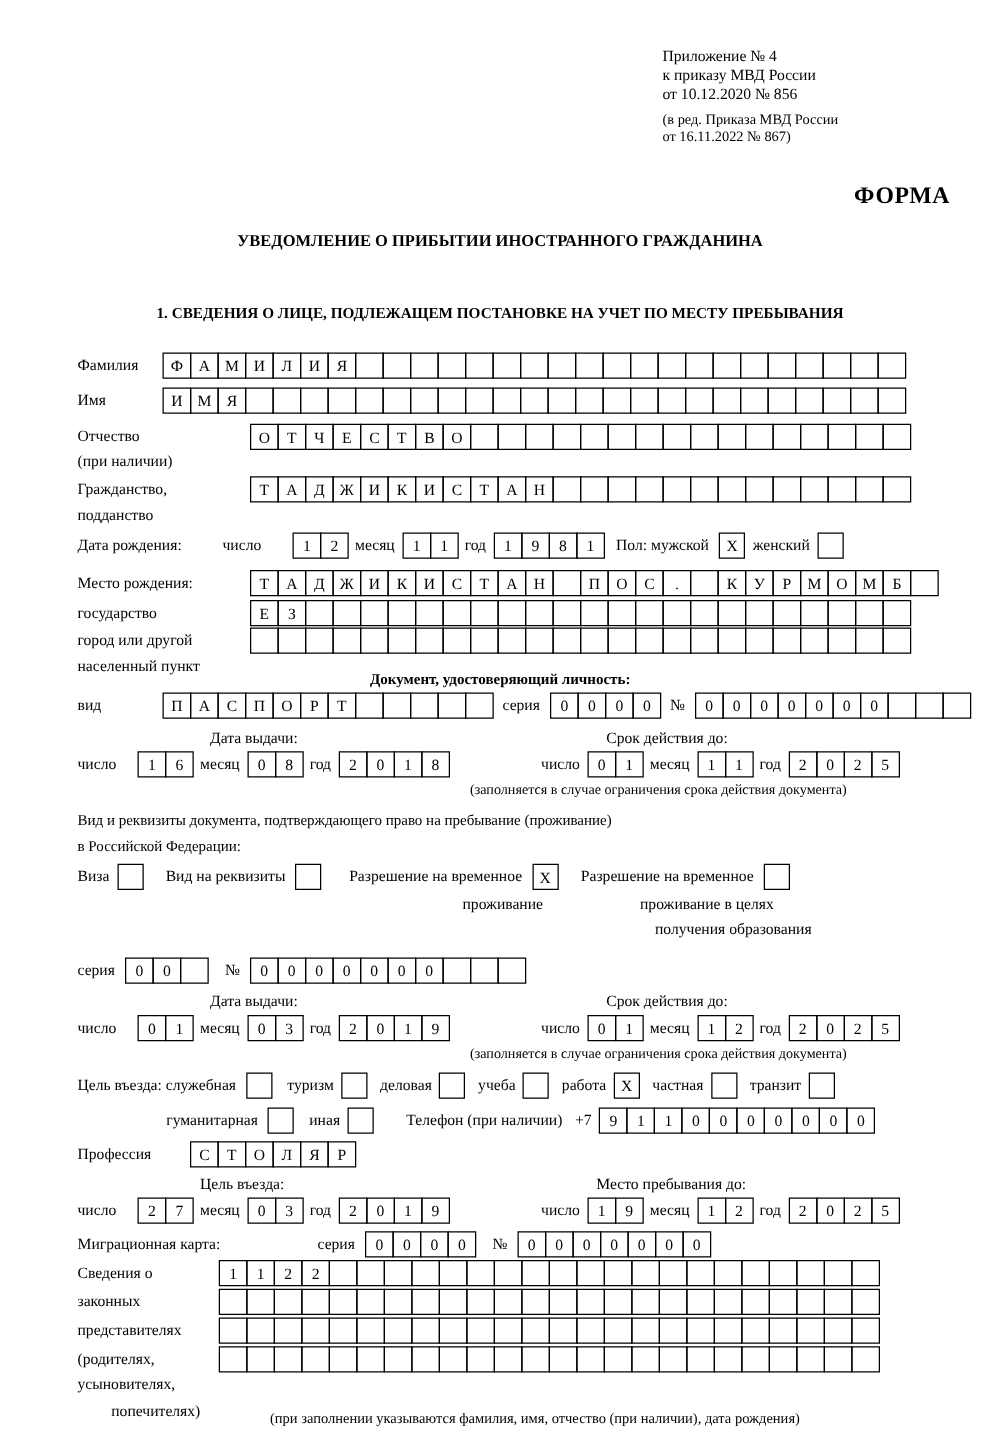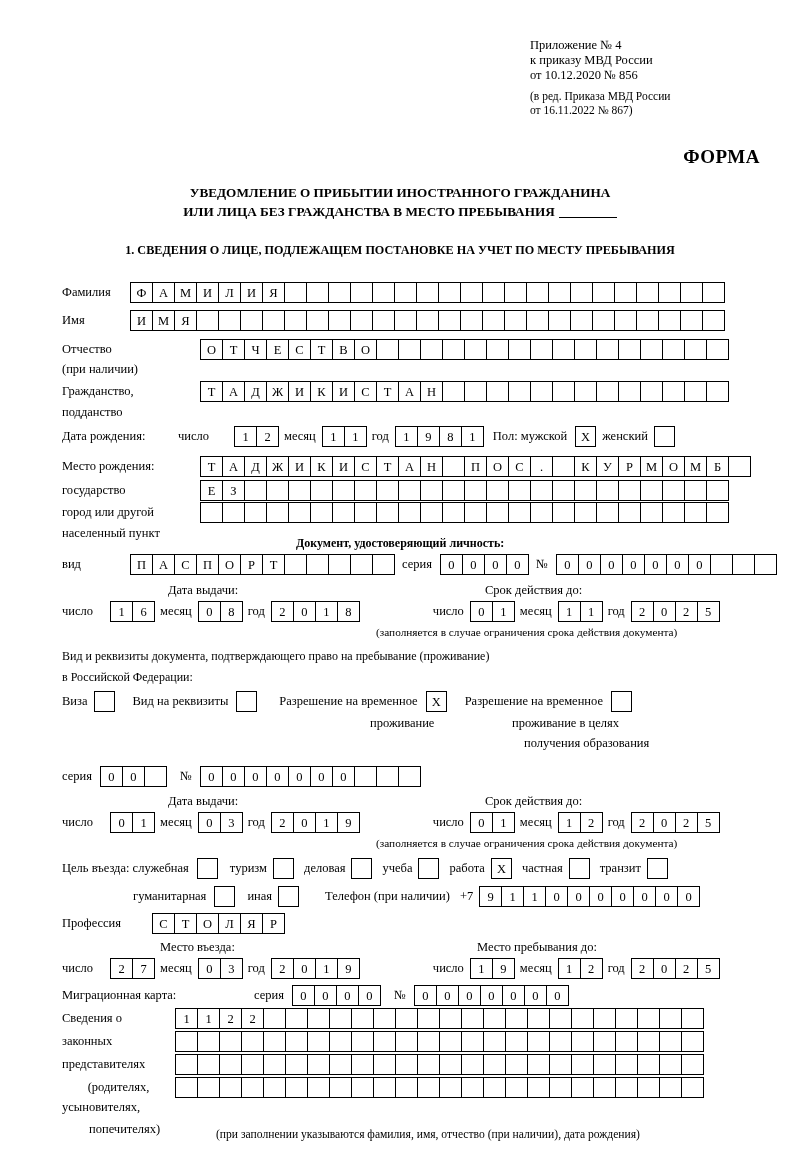--- a/index.html
+++ b/index.html
@@ -33,21 +33,20 @@
     <div>от 10.12.2020 № 856</div>
     <div class="gap"></div>
     <div class="small">(в ред. Приказа МВД России</div>
     <div class="small">от 16.11.2022 № 867)</div>
   </div>
 
   <div class="forma">ФОРМА</div>
 
   <div class="title">
     <div>УВЕДОМЛЕНИЕ О ПРИБЫТИИ ИНОСТРАННОГО ГРАЖДАНИНА</div>
-    <div><span>ИЛИ ЛИЦА БЕЗ ГРАЖДАНСТВА В МЕСТО ПРЕБЫВАНИЯ</span><span class="underline"></span></div>
   </div>
 
   <div class="sect">1. СВЕДЕНИЯ О ЛИЦЕ, ПОДЛЕЖАЩЕМ ПОСТАНОВКЕ НА УЧЕТ ПО МЕСТУ ПРЕБЫВАНИЯ</div>
 
   <div class="row" style="top:282px;left:62px;">
     <div class="flexline">
       <span class="lbl" style="width:68px;">Фамилия</span>
       <span class="boxes">
           <span class="cell">Ф</span>
           <span class="cell">А</span>
@@ -554,21 +553,21 @@
           <span class="cell">Т</span>
           <span class="cell">О</span>
           <span class="cell">Л</span>
           <span class="cell">Я</span>
           <span class="cell">Р</span>
         </span>
     </div>
   </div>
 
   <div class="row" style="top:940px;left:160px;">
-    <span class="lbl">Место въезда:</span>
+    <span class="lbl">Цель въезда:</span>
   </div>
   <div class="row" style="top:940px;left:477px;">
     <span class="lbl">Место пребывания до:</span>
   </div>
   <div class="row" style="top:958px;left:62px;">
     <div class="flexline">
       <span class="lbl" style="width:48px;">число</span>
       <span class="boxes">
           <span class="cell">2</span>
           <span class="cell">7</span>
@@ -714,21 +713,21 @@
           <span class="cell"></span>
           <span class="cell"></span>
           <span class="cell"></span>
           <span class="cell"></span>
           <span class="cell"></span>
           <span class="cell"></span>
           <span class="cell"></span>
         </span>
     </div>
   </div>
-  <div class="row" style="top:1077px;left:62px;text-align:center;">
+  <div class="row" style="top:1077px;left:62px;">
     <div class="flexline">
       <span class="lbl" style="width:113px;">(родителях,</span>
       <span class="boxes">
           <span class="cell"></span>
           <span class="cell"></span>
           <span class="cell"></span>
           <span class="cell"></span>
           <span class="cell"></span>
           <span class="cell"></span>
           <span class="cell"></span>

